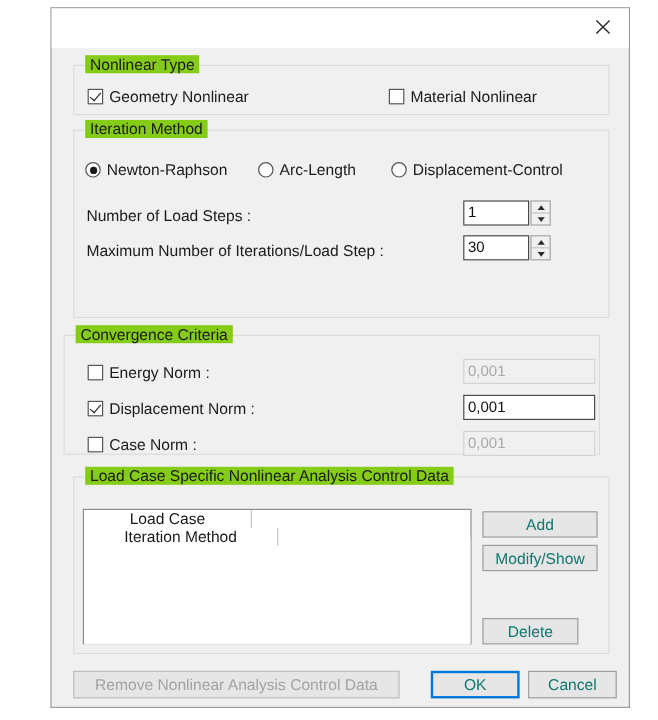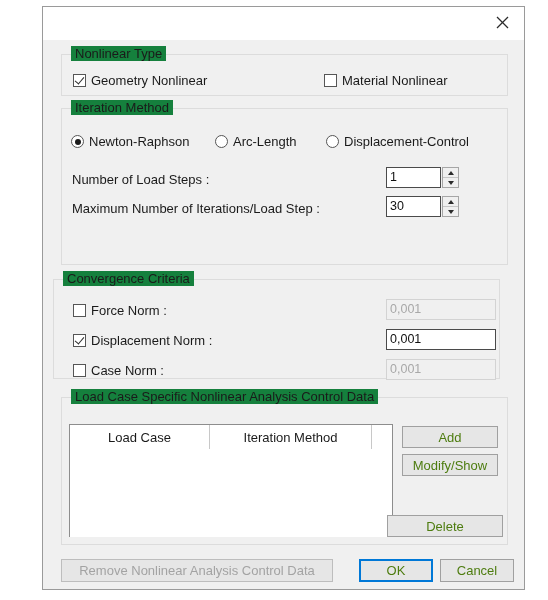--- a/index.html
+++ b/index.html
@@ -55,21 +55,21 @@
   
   .group {
     position: absolute;
     border: 1px solid #dcdcdc;
     box-sizing: border-box;
   }
   .group-title {
     position: absolute;
     top: -9px;
     left: 9px;
-    background: #15803d;
+    background: #84cc16;
     padding: 0 4px;
     font-size: 13px;
     color: #1a1a1a;
     white-space: nowrap;
   }
 
   
   .ctl {
     position: absolute;
     display: flex;
@@ -177,21 +177,21 @@
   .arw.up { border-bottom: 4px solid #2b2b2b; }
   .arw.dn { border-top: 4px solid #2b2b2b; }
 
   
   .btn {
     position: absolute;
     box-sizing: border-box;
     background: #e6e6e6;
     border: 1px solid #a0a0a0;
     font-size: 13px;
-    color: #4d7c0f;
+    color: #0f766e;
     display: flex;
     align-items: center;
     justify-content: center;
     cursor: pointer;
     white-space: nowrap;
     font-family: "Liberation Sans", sans-serif;
   }
   .btn.disabled { color: #a3a3a3; border-color: #bdbdbd; cursor: default; }
   .btn.default {
     border: 2px solid #0078d7;
@@ -202,20 +202,21 @@
   .tbl {
     position: absolute;
     box-sizing: border-box;
     background: #ffffff;
     border: 1px solid #8d8d8d;
   }
   .tbl-head {
     position: relative;
     height: 24px;
     display: flex;
+    flex-direction: column;
   }
   .th {
     font-size: 13px;
     color: #1a1a1a;
     display: flex;
     align-items: center;
     justify-content: center;
     box-sizing: border-box;
     height: 24px;
   }
@@ -286,21 +287,21 @@
         <span class="arw dn"></span>
       </div>
   </div>
 
   <div class="group" style="left:10px; top:272px; width:447px; height:100px;">
     <div class="group-title">Convergence Criteria</div>
   </div>
 
   <div class="ctl" style="left:30px; top:296px;">
     <span class="box"></span>
-    <span>Force Norm :</span>
+    <span>Energy Norm :</span>
   </div>
   <div class="field disabled" style="left:343px; top:292px; width:110px;">0,001</div>
 
   <div class="ctl" style="left:30px; top:326px;">
     <span class="box checked"></span>
     <span>Displacement Norm :</span>
   </div>
   <div class="field active" style="left:343px; top:322px; width:110px;">0,001</div>
 
   <div class="ctl" style="left:30px; top:356px;">
@@ -317,19 +318,19 @@
     <div class="tbl-head">
       <div class="th div" style="width:140px;">Load Case</div>
       <div class="th div" style="width:162px;">Iteration Method</div>
       <div class="th" style="width:20px;"></div>
     </div>
     <div class="tbl-body" style="height:88px;"></div>
   </div>
 
   <div class="btn" style="left:359px; top:419px; width:96px; height:22px;">Add</div>
   <div class="btn" style="left:359px; top:447px; width:96px; height:22px;">Modify/Show</div>
-  <div class="btn" style="left:344px; top:508px; width:116px; height:22px;">Delete</div>
+  <div class="btn" style="left:359px; top:508px; width:80px; height:22px;">Delete</div>
 
   <div class="btn disabled" style="left:18px; top:552px; width:272px; height:23px;">Remove Nonlinear Analysis Control Data</div>
   <div class="btn default" style="left:316px; top:552px; width:74px; height:23px;">OK</div>
   <div class="btn" style="left:397px; top:552px; width:74px; height:23px;">Cancel</div>
 
 </div>
 
 </body></html>

